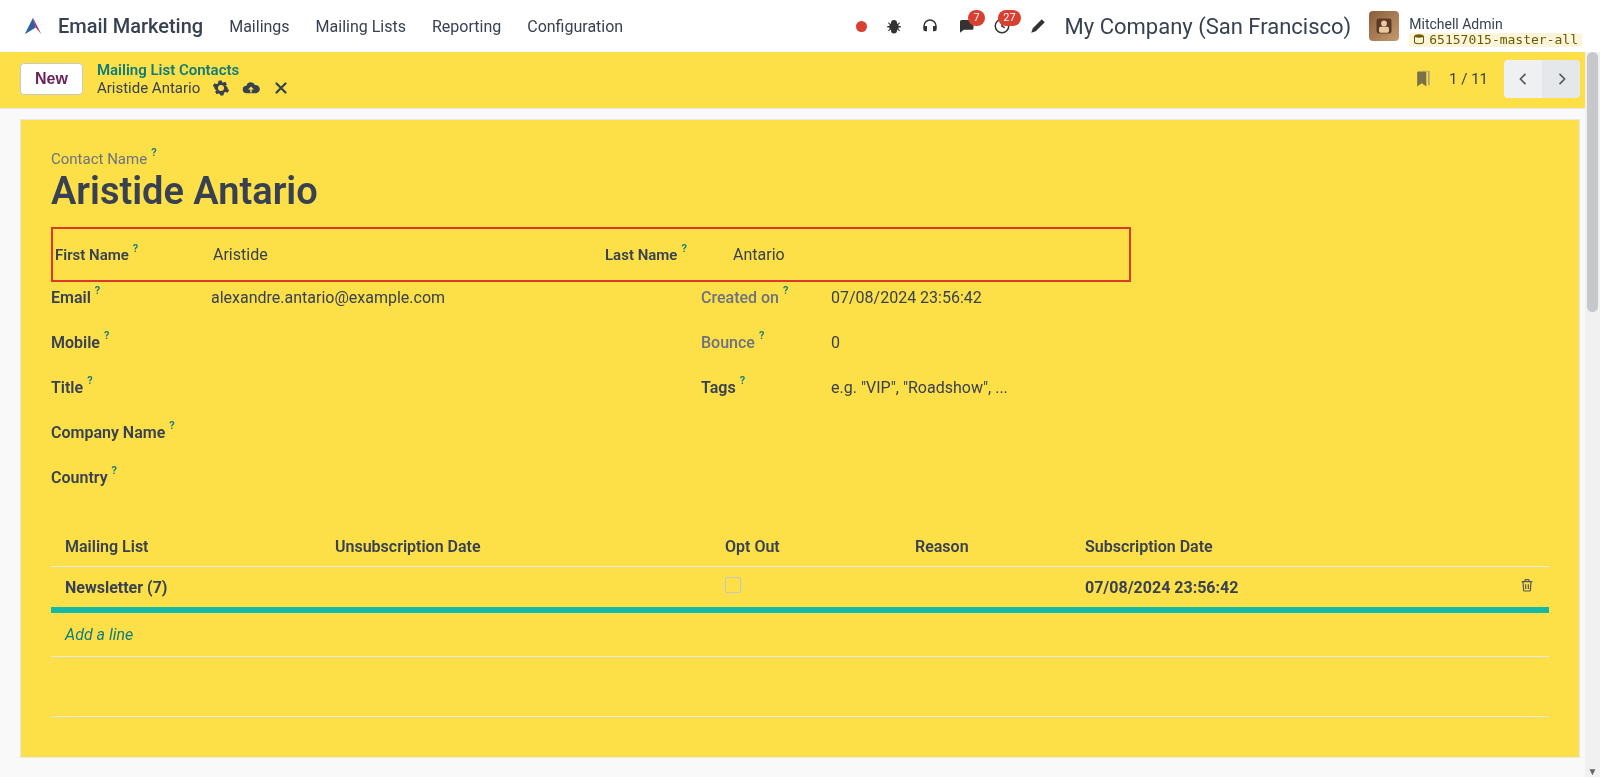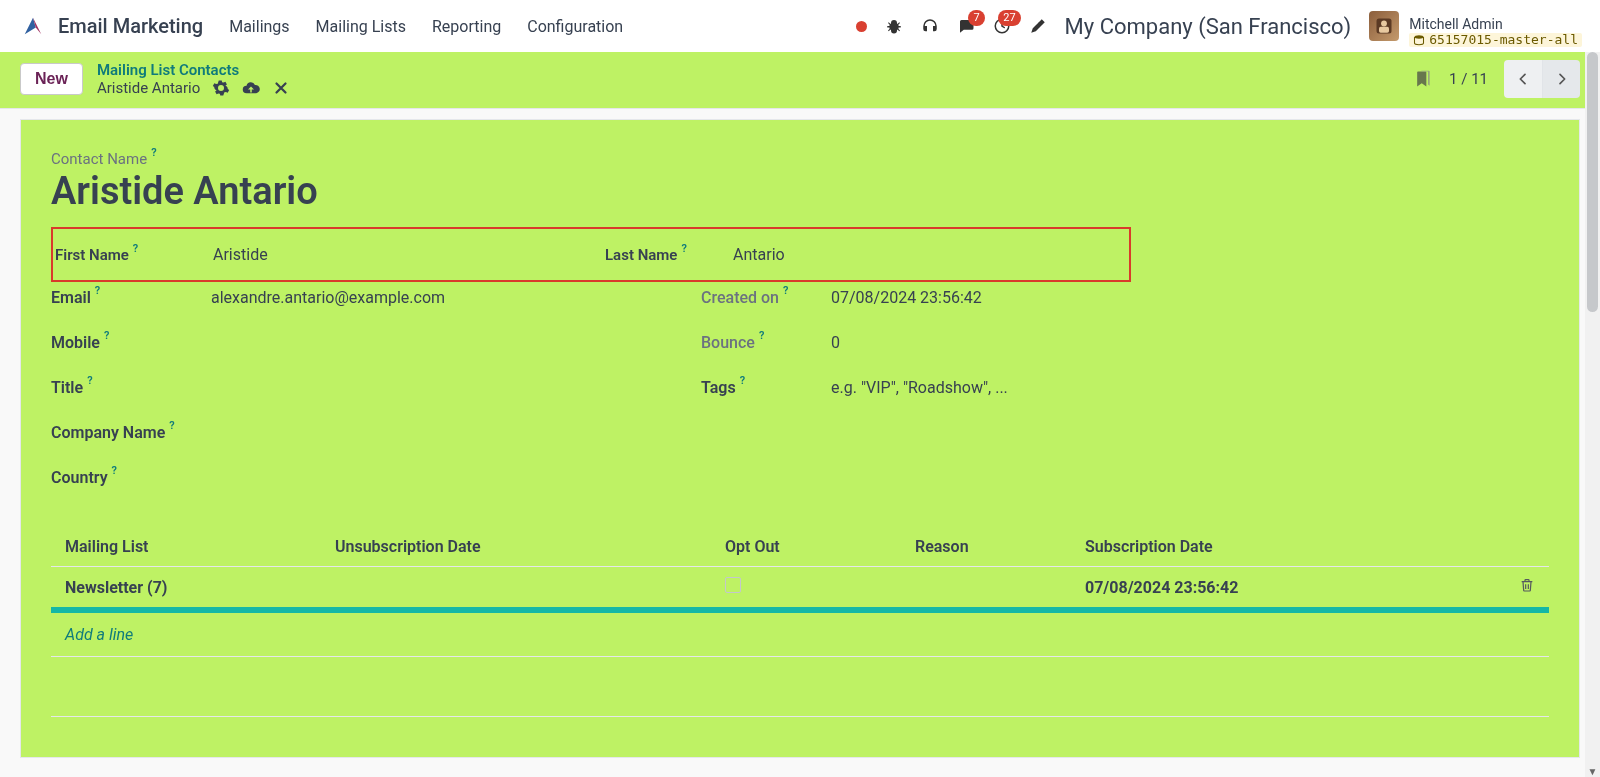--- a/index.html
+++ b/index.html
@@ -44,27 +44,27 @@
     background: linear-gradient(135deg,#8b5e3c,#c49a6c);
     display:flex;align-items:center;justify-content:center;
     color:#fff;font-weight:bold;
   }
   .user-text { display:flex; flex-direction:column; line-height:1.1;}
   .user-name { color:#374151; font-size:14px;margin-top:12px;}
   .db-pill {
     font-family: ui-monospace, Menlo, monospace;
     background:#fdf5d9; color:#6b5a00;
     font-size:13px; padding:0 4px; border-radius:2px;
-    display:inline-flex;align-items:center;gap:4px;
+    display:inline-flex;gap:4px;
   }
 
   
   .controlbar {
     display:flex; align-items:center;
-    background:#bef264;
+    background:#fde047;
     padding: 8px 20px 10px 20px;
     border-bottom:1px solid #e5e7eb;
   }
   .new-btn {
     border:1px solid #c9c9c9;
     background:#fff;
     color:#6b2357;
     font-weight:600;
     padding:6px 14px;
     border-radius:4px;
@@ -87,21 +87,21 @@
     color:#555; font-size:18px;
     cursor:pointer;
   }
   .pager-btns button:first-child { border-top-left-radius:4px;border-bottom-left-radius:4px;}
   .pager-btns button + button { border-left:1px solid #e1e4e8;}
   .pager-btns button:last-child{ background:#e5e8eb; border-top-right-radius:4px;border-bottom-right-radius:4px;}
 
   
   .sheet-wrap { padding:10px 20px; }
   .sheet {
-    background:#bef264;
+    background:#fde047;
     border:1px solid #e5e7eb;
     padding: 30px 30px 40px 30px;
   }
   .field-label {
     color:#6b7280; font-size:15px; display:inline-flex; align-items:flex-start; gap:4px;
   }
   .field-label.strong { color:#374151; font-weight:600;}
   .help-q { color:#0f7b7b; font-size:11px; font-weight:600; position:relative; top:-4px;}
   .contact-name-lbl { margin-bottom:-2px; }
   .contact-name-val {

